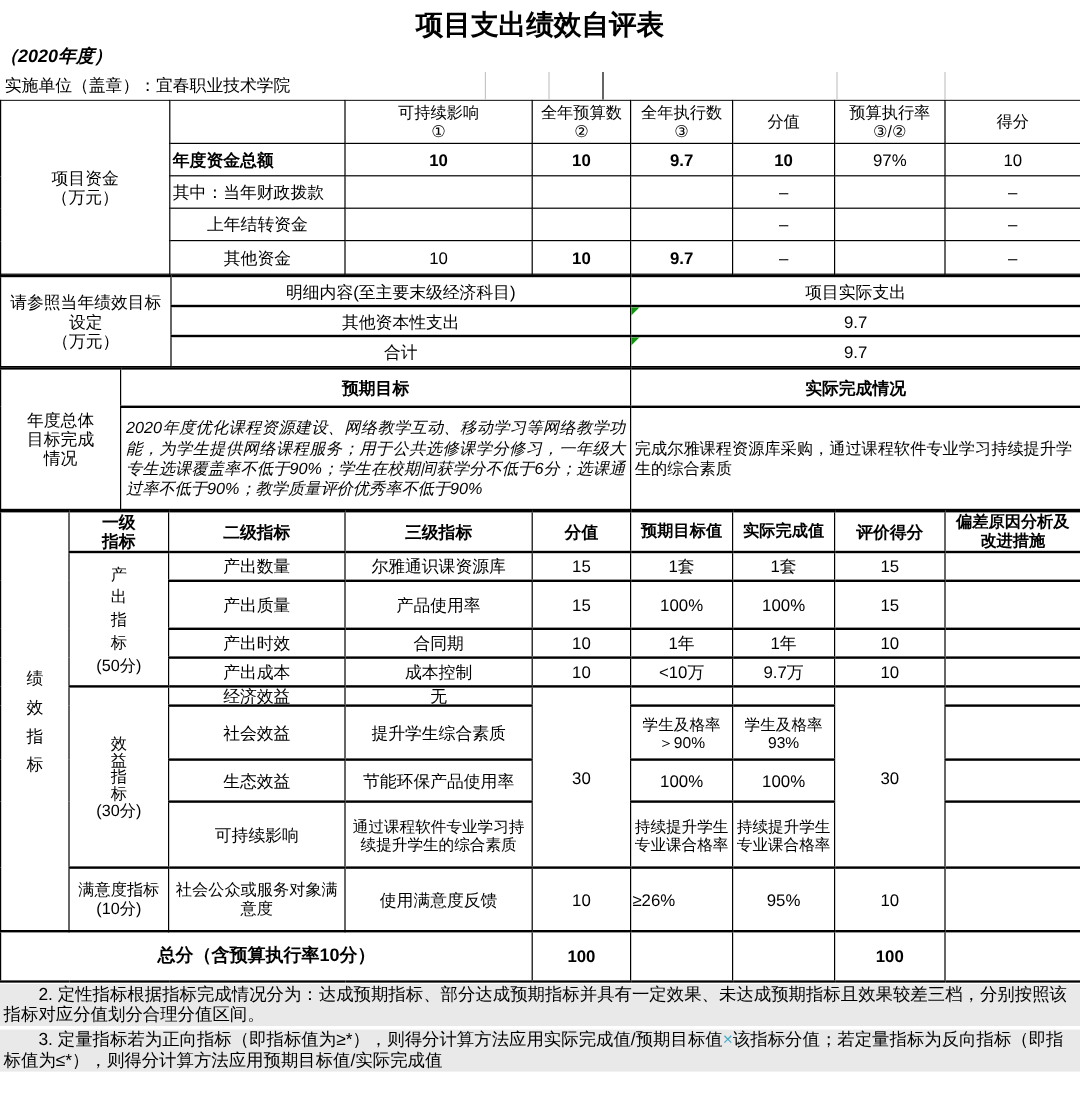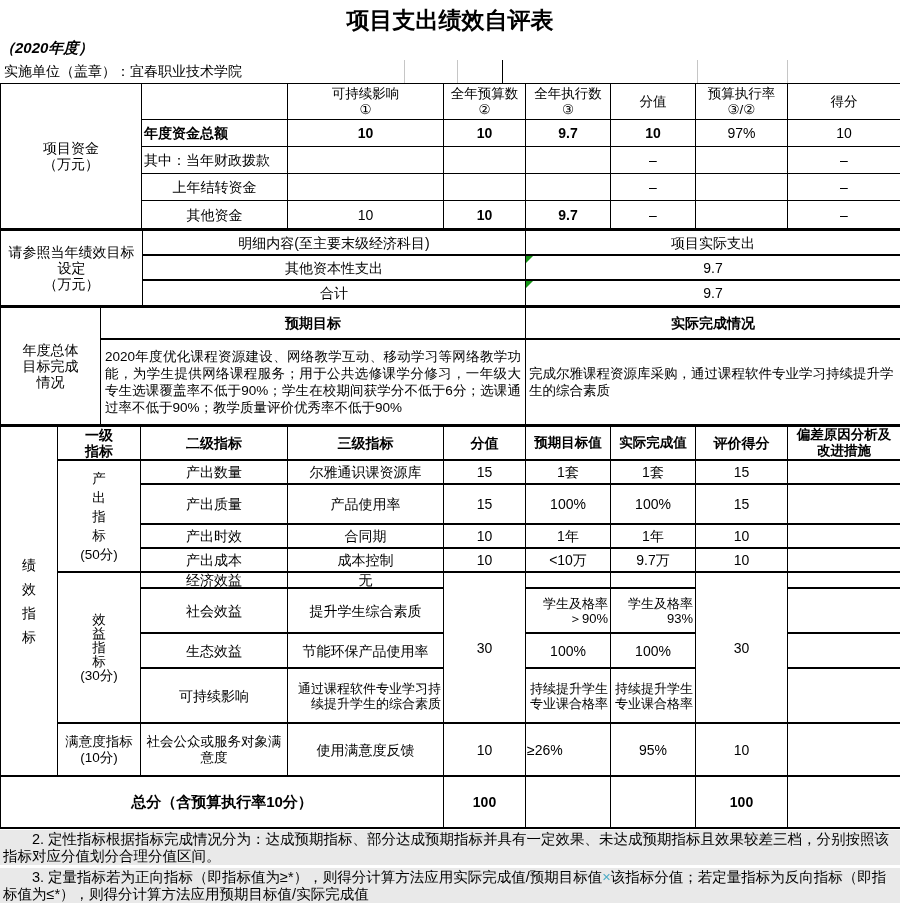--- a/index.html
+++ b/index.html
@@ -17,27 +17,27 @@
 
   table { border-collapse:collapse; table-layout:fixed; width:900px; }
   td { border:1px solid #000; text-align:center; vertical-align:middle;
        font-size:14px; line-height:16px; padding:0 2px; overflow:hidden; }
   .topthick td { border-top-width:2px; }
   .bt2 { border-top-width:2px !important; }
   .bb2 { border-bottom-width:2px !important; }
   td.left { text-align:left; }
   td.b, .b { font-weight:bold; }
   td.pre { white-space:pre-line; }
-  td.f13 { font-size:13px; line-height:15px;text-align:right; }
+  td.f13 { font-size:13px; line-height:15px; }
   td.vlabel { white-space:pre-line; font-size:13.5px; line-height:19px; }
   td.side { white-space:pre-line; font-size:14px; line-height:24px; }
   td.rel { position:relative; }
   .tri { position:absolute; top:0; left:0; width:0; height:0;
          border-top:7px solid #159415; border-right:7px solid transparent; }
-  td.para { text-align:justify; font-size:13.5px; line-height:17px; padding:2px 4px; vertical-align:middle; }
+  td.para { text-align:justify; font-size:13.5px; line-height:17px; padding:2px 4px; vertical-align:middle;font-style:italic; }
   td.para2 { text-align:left; font-size:13.5px; line-height:17px; padding:2px 3px; }
   td.hsm { font-size:13.5px; line-height:16px; }
   .notes { padding-top:1px; background:#fff; }
   .note { background:#e9e9e9; font-size:14.5px; line-height:16.5px; padding:1px 3px; margin-bottom:3px; }
   .note.indent { text-indent:2em; }
   .x-mark { color:#4bacc6; }
   .tight td { line-height:14px; }
 </style>
 </head>
 <body>
@@ -299,21 +299,21 @@
       <td class="pre hsm">满意度指标
 (10分)</td>
       <td class="hsm">社会公众或服务对象满意度</td>
       <td>使用满意度反馈</td>
       <td>10</td>
       <td class="left" style="padding-left:1px">≥26%</td>
       <td>95%</td>
       <td>10</td>
       <td></td>
     </tr>
-    <tr style="height:52px">
+    <tr style="height:42px">
       <td colspan="4" class="b bt2 bb2" style="font-size:15px">总分（含预算执行率10分）</td>
       <td class="b bt2 bb2">100</td>
       <td class="bt2 bb2"></td>
       <td class="bt2 bb2"></td>
       <td class="b bt2 bb2">100</td>
       <td class="bt2 bb2"></td>
     </tr>
   </tbody>
     </table>
 

